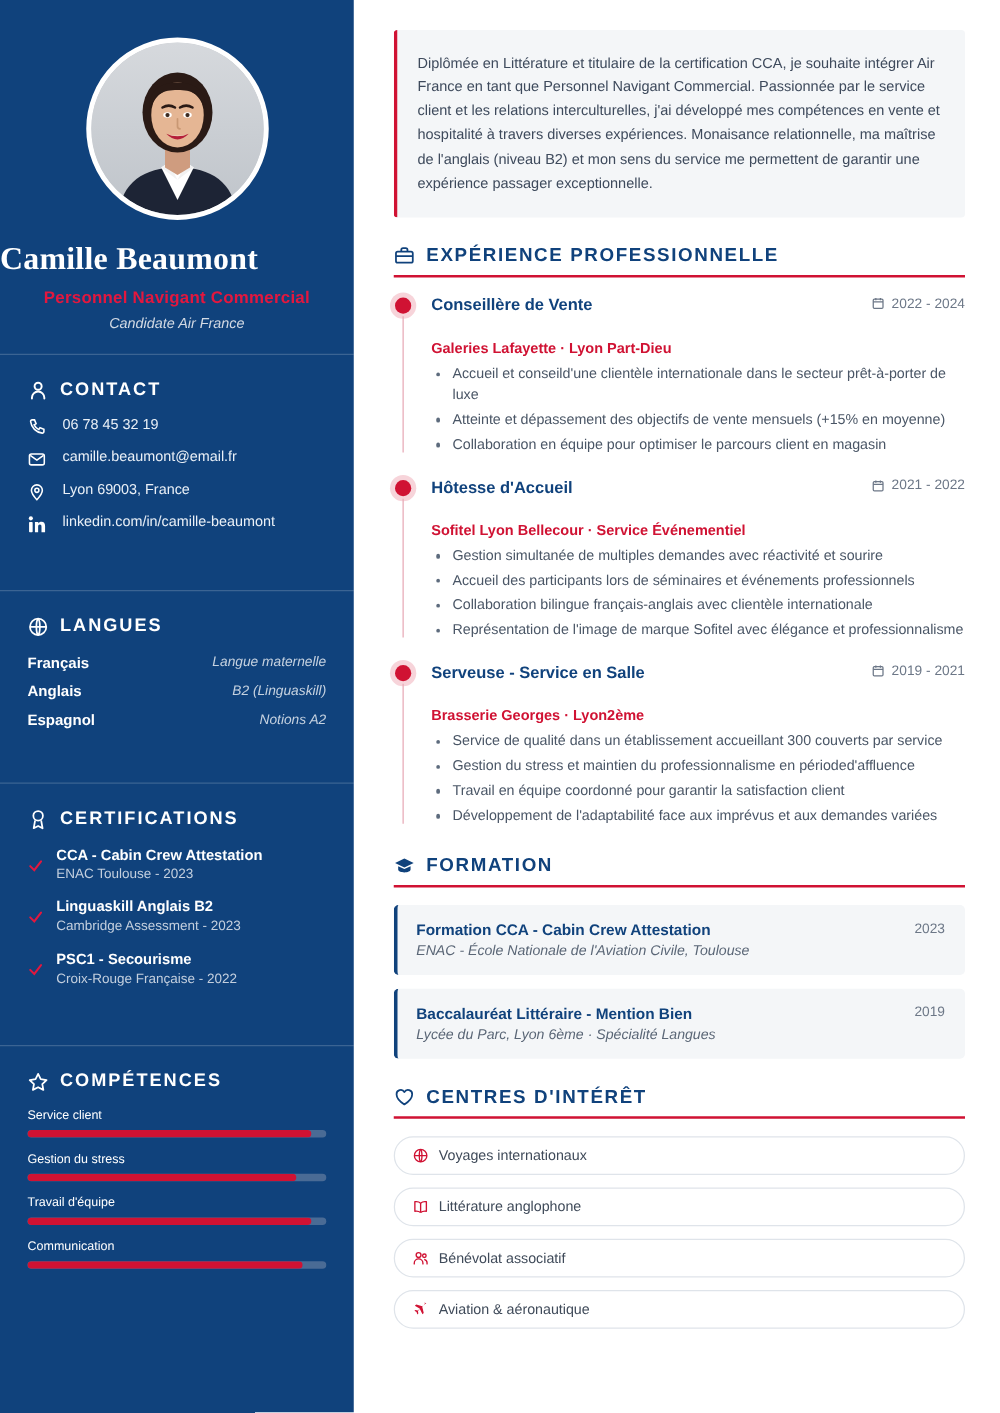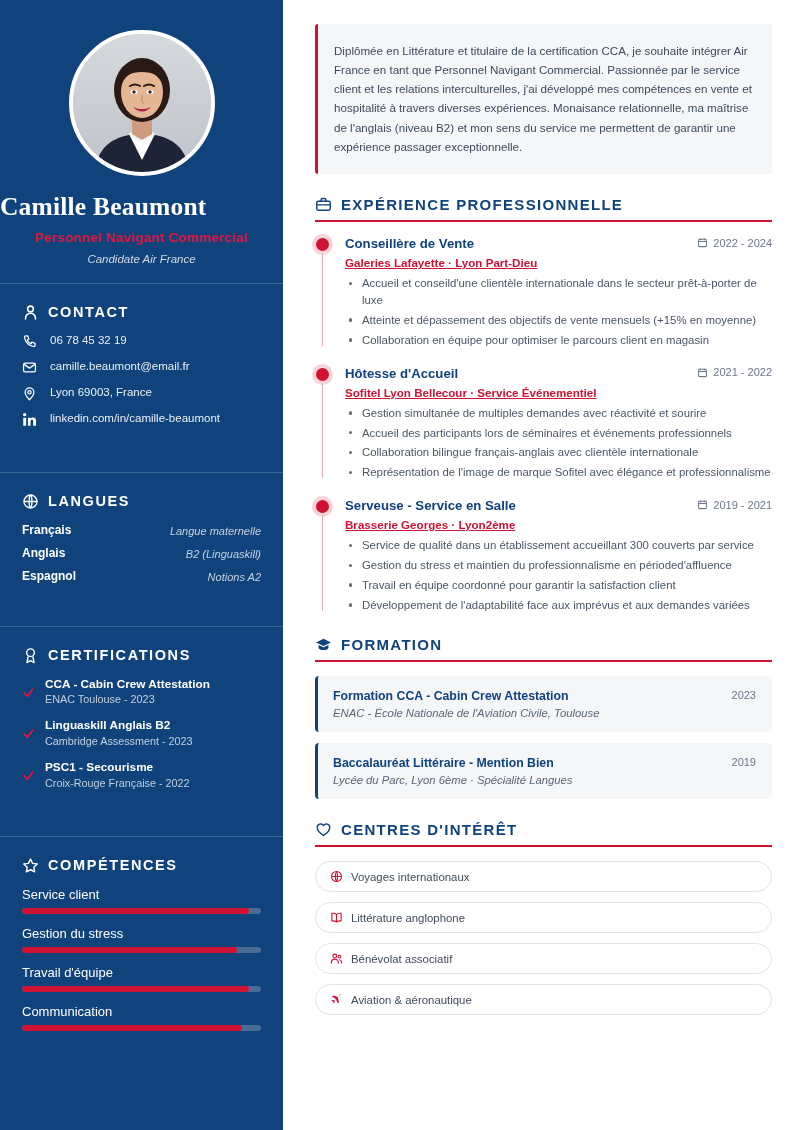--- a/index.html
+++ b/index.html
@@ -67,33 +67,33 @@
   .side-head .ico { width: 17px; height: 17px; display: block; flex: 0 0 17px; }
 
   .contact-row {
     display: flex; align-items: center; gap: 13px;
     font-size: 11.5px; color: #eaf0f7; margin-bottom: 11px;
   }
   .contact-row .ico { width: 15px; height: 15px; flex: 0 0 15px; }
   .contact-row .txt { line-height: 1.2; }
 
   .lang-row {
-    display: flex; justify-content: space-between; align-items: flex-end;
+    display: flex; justify-content: space-between; align-items: center;
     margin-bottom: 9px;
   }
   .lang-name { font-size: 12px; font-weight: bold; color: #ffffff; }
   .lang-lvl { font-size: 11px; font-style: italic; color: #c6d2e0; }
 
   .cert-item { display: flex; gap: 10px; margin-bottom: 13px; }
   .cert-check { width: 13px; flex: 0 0 13px; margin-top: 2px; }
   .cert-name { font-size: 11.8px; font-weight: bold; color: #ffffff; line-height: 1.25; }
   .cert-sub { font-size: 10.8px; color: #c3cfde; margin-top: 2px; }
 
   .skill { margin-bottom: 12px; }
-  .skill-name { font-size: 13px; color: #ffffff; margin-bottom: 6px; }
+  .skill-name { font-size: 10px; color: #ffffff; margin-bottom: 6px; }
   .skill-track { height: 6px; border-radius: 4px; background: #4a6b95; overflow: hidden; }
   .skill-fill { height: 6px; border-radius: 4px; background: #d01233; }
 
   
   .main { flex: 1 1 auto; padding: 24px 28px 0 32px; }
 
   .summary {
     background: #f4f6f8;
     border-left: 3.5px solid #d01233;
     border-radius: 3px;
@@ -130,21 +130,21 @@
     width: 1.6px; background: #e8aab7;
   }
   .exp-top { display: flex; justify-content: space-between; align-items: baseline; }
   .exp-title { font-size: 13.2px; font-weight: bold; color: #10427c; }
   .exp-date {
     font-size: 11px; color: #6c7787; white-space: nowrap;
     display: flex; align-items: center; gap: 5px; padding-left: 10px;
   }
   .exp-date .ico { width: 11px; height: 11px; flex: 0 0 11px; }
   .exp-org {
-    font-size: 11.6px; font-weight: bold; color: #d01233; margin-top: 5px; text-decoration: underline;
+    font-size: 11.6px; font-weight: bold; color: #d01233; margin-top: 21px;
   }
   .bullets { list-style: none; margin-top: 6px; }
   .bullets li {
     position: relative; padding-left: 17px;
     font-size: 11.4px; color: #4a5666; line-height: 1.48;
     margin-bottom: 3px;
   }
   .bullets li:before {
     content: ""; position: absolute; left: 4px; top: 6.5px;
     width: 3.4px; height: 3.4px; border-radius: 50%; background: #5d6b7d;

